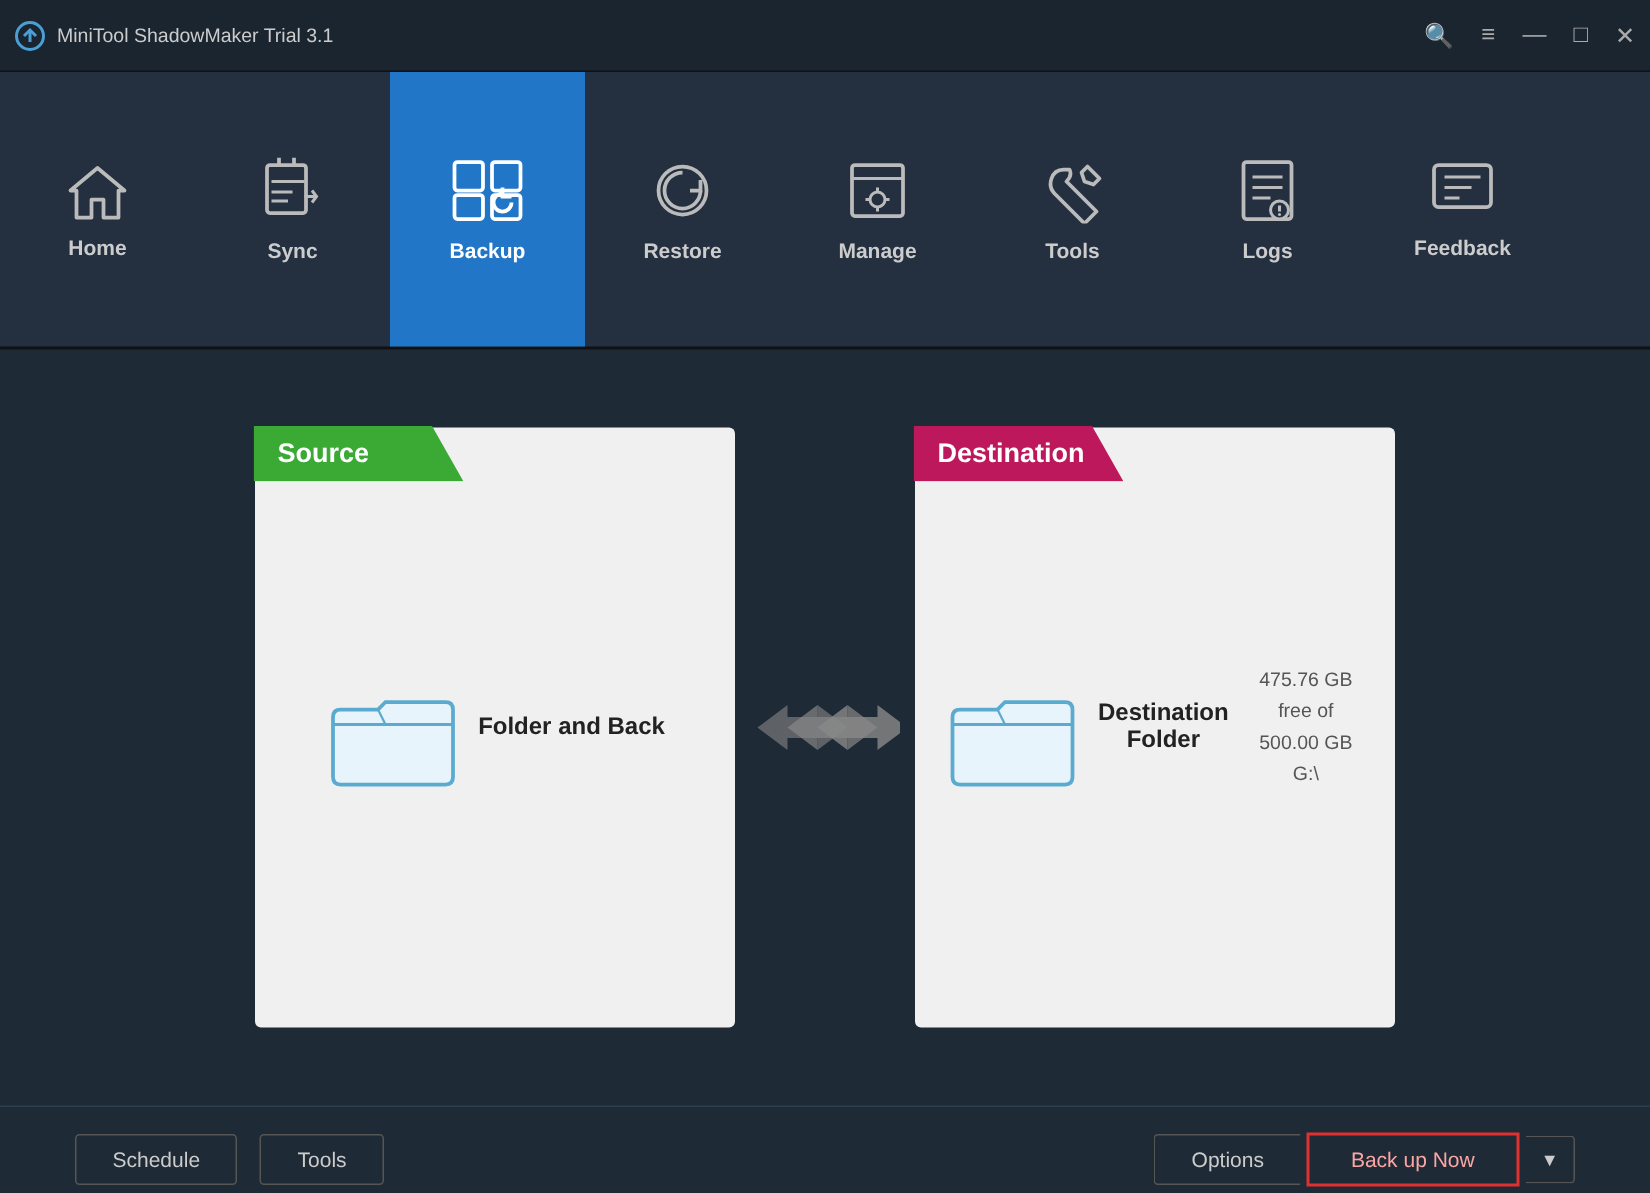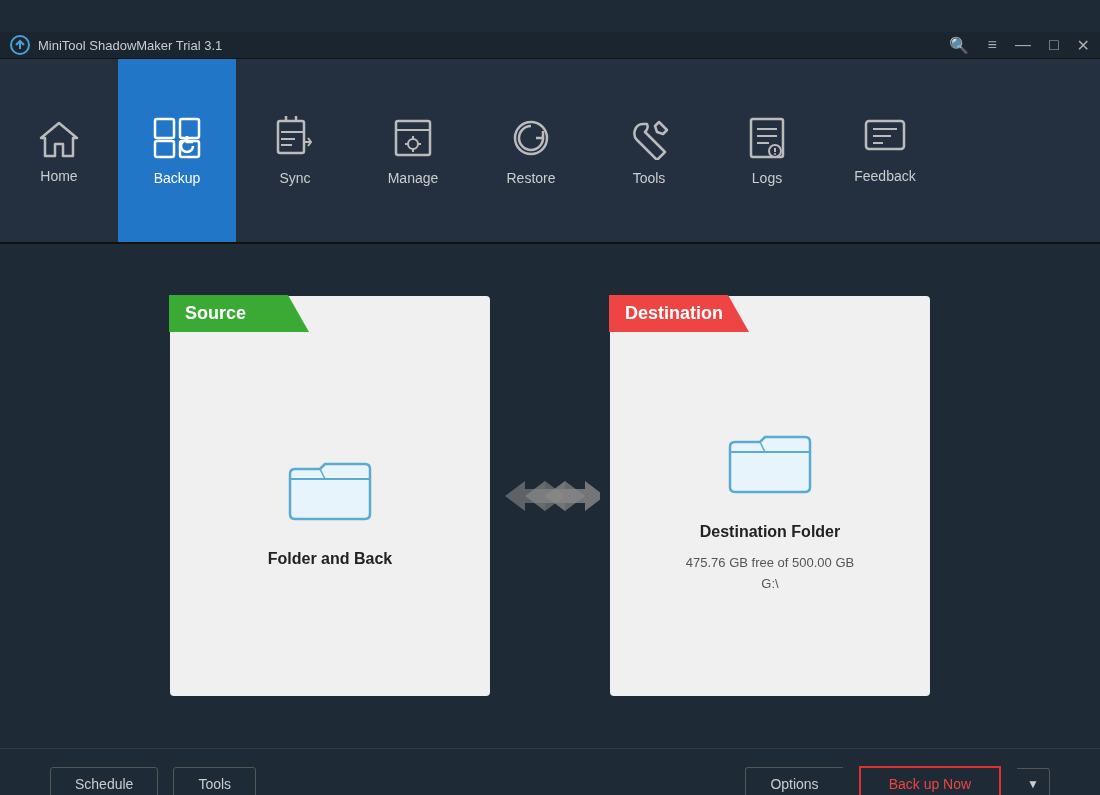--- a/index.html
+++ b/index.html
@@ -8,27 +8,26 @@
       height: 795px;
       background: #1e2a35;
       font-family: 'Segoe UI', Arial, sans-serif;
       overflow: hidden;
       color: #fff;
     }
 
     
     .titlebar {
       background: #1a2530;
-      height: 27px;
+      height: 48px;
       display: flex;
       align-items: center;
       justify-content: space-between;
       padding: 0 10px;
       border-bottom: 1px solid #111;
-      margin-top: 32px;
     }
     .titlebar-left {
       display: flex;
       align-items: center;
       gap: 8px;
       font-size: 13px;
       color: #ccc;
     }
     .titlebar-logo {
       width: 20px;
@@ -51,27 +50,28 @@
       height: 185px;
       display: flex;
       align-items: stretch;
       border-bottom: 2px solid #111;
     }
     .nav-item {
       display: flex;
       flex-direction: column;
       align-items: center;
       justify-content: center;
-      width: 118px;
+      width: 130px;
       gap: 10px;
       cursor: pointer;
       color: #ccc;
       font-size: 14px;
       position: relative;
       padding: 20px 10px;
+      font-weight: bold;
     }
     .nav-item.active {
       background: #2176c7;
       color: #fff;
     }
     .nav-icon {
       font-size: 36px;
       line-height: 1;
     }
 
@@ -92,42 +92,42 @@
       flex: 1;
     }
 
     .card {
       background: #f0f0f0;
       border-radius: 4px;
       width: 320px;
       min-height: 400px;
       position: relative;
       display: flex;
-      flex-direction: column;
+      flex-direction: row;
       align-items: center;
       justify-content: center;
       padding: 30px 20px;
       gap: 12px;
     }
 
     .card-label {
       position: absolute;
       top: -1px;
       left: -1px;
       background: #3aaa35;
       color: #fff;
       font-size: 18px;
       font-weight: bold;
       padding: 8px 22px 8px 16px;
       clip-path: polygon(0 0, 85% 0, 100% 100%, 0 100%);
       min-width: 140px;
     }
 
     .card-label.destination {
-      background: #ef4444;
+      background: #be185d;
     }
 
     .card-icon-area {
       margin-top: 30px;
       margin-bottom: 10px;
     }
 
     .card-title {
       font-size: 16px;
       font-weight: bold;
@@ -174,39 +174,39 @@
       color: #ccc;
       padding: 8px 24px;
       border-radius: 3px;
       cursor: pointer;
       font-size: 14px;
     }
 
     .bottom-right {
       display: flex;
       align-items: center;
-      gap: 16px;
+      gap: 4px;
       justify-content: center;
     }
 
     .btn-options {
       background: transparent;
       border: 1px solid #555;
       color: #ccc;
       padding: 8px 24px;
       border-radius: 3px 0 0 3px;
       cursor: pointer;
       font-size: 14px;
       border-right: none;
     }
 
     .btn-backup {
       background: transparent;
       border: 2px solid #e03030;
-      color: #ef4444;
+      color: #fca5a5;
       padding: 8px 28px;
       cursor: pointer;
       font-size: 14px;
       font-weight: 500;
     }
 
     .btn-dropdown {
       background: transparent;
       border: 1px solid #555;
       border-left: none;
@@ -244,67 +244,67 @@
   </div>
 </div>
 
 <div class="navbar">
 
   <div class="nav-item">
     <svg class="nav-icon" width="44" height="40" viewBox="0 0 44 40">
       <path d="M22 5 L4 20 L8 20 L8 38 L18 38 L18 26 L26 26 L26 38 L36 38 L36 20 L40 20 Z" fill="none" stroke="#bbb" stroke-width="2.5" stroke-linejoin="round"></path>
     </svg>
     <span>Home</span>
+  </div>
+
+  <div class="nav-item">
+    <svg width="44" height="44" viewBox="0 0 44 44">
+      <rect x="5" y="5" width="26" height="32" rx="2" fill="none" stroke="#bbb" stroke-width="2.5"></rect>
+      <path d="M13 5 L13 0" stroke="#bbb" stroke-width="2.5"></path>
+      <path d="M23 5 L23 0" stroke="#bbb" stroke-width="2.5"></path>
+      <path d="M8 16 L30 16" stroke="#bbb" stroke-width="2"></path>
+      <path d="M8 23 L22 23" stroke="#bbb" stroke-width="2"></path>
+      <path d="M8 29 L19 29" stroke="#bbb" stroke-width="2"></path>
+      <path d="M30 26 L38 26 M35 22 L38 26 L35 30" stroke="#bbb" stroke-width="2" fill="none"></path>
+    </svg>
+    <span>Sync</span>
   </div>
 
   <div class="nav-item active">
     <svg width="50" height="44" viewBox="0 0 50 44">
       <rect x="3" y="3" width="19" height="19" rx="2" fill="none" stroke="#fff" stroke-width="2.5"></rect>
       <rect x="28" y="3" width="19" height="19" rx="2" fill="none" stroke="#fff" stroke-width="2.5"></rect>
       <rect x="3" y="25" width="19" height="16" rx="2" fill="none" stroke="#fff" stroke-width="2.5"></rect>
       <rect x="28" y="25" width="19" height="16" rx="2" fill="none" stroke="#fff" stroke-width="2.5"></rect>
       <path d="M41 30 A6 6 0 1 1 35 24" fill="none" stroke="#fff" stroke-width="2.5"></path>
       <path d="M35 20 L35 26 L41 26" fill="none" stroke="#fff" stroke-width="2.5"></path>
     </svg>
     <span>Backup</span>
   </div>
 
   <div class="nav-item">
     <svg width="44" height="44" viewBox="0 0 44 44">
-      <rect x="5" y="5" width="26" height="32" rx="2" fill="none" stroke="#bbb" stroke-width="2.5"></rect>
-      <path d="M13 5 L13 0" stroke="#bbb" stroke-width="2.5"></path>
-      <path d="M23 5 L23 0" stroke="#bbb" stroke-width="2.5"></path>
-      <path d="M8 16 L30 16" stroke="#bbb" stroke-width="2"></path>
-      <path d="M8 23 L22 23" stroke="#bbb" stroke-width="2"></path>
-      <path d="M8 29 L19 29" stroke="#bbb" stroke-width="2"></path>
-      <path d="M30 26 L38 26 M35 22 L38 26 L35 30" stroke="#bbb" stroke-width="2" fill="none"></path>
-    </svg>
-    <span>Sync</span>
+      <circle cx="22" cy="22" r="16" fill="none" stroke="#bbb" stroke-width="2.5"></circle>
+      <path d="M22 10 A12 12 0 1 0 34 22" fill="none" stroke="#bbb" stroke-width="2.5"></path>
+      <path d="M34 15 L34 22 L27 22" fill="none" stroke="#bbb" stroke-width="2.5"></path>
+    </svg>
+    <span>Restore</span>
   </div>
 
   <div class="nav-item">
     <svg width="44" height="44" viewBox="0 0 44 44">
       <rect x="5" y="5" width="34" height="34" rx="2" fill="none" stroke="#bbb" stroke-width="2.5"></rect>
       <path d="M5 14 L39 14" stroke="#bbb" stroke-width="2"></path>
       <circle cx="22" cy="28" r="5" fill="none" stroke="#bbb" stroke-width="2"></circle>
       <path d="M22 20 L22 23" stroke="#bbb" stroke-width="2"></path>
       <path d="M22 33 L22 36" stroke="#bbb" stroke-width="2"></path>
       <path d="M14 28 L17 28" stroke="#bbb" stroke-width="2"></path>
       <path d="M27 28 L30 28" stroke="#bbb" stroke-width="2"></path>
     </svg>
     <span>Manage</span>
-  </div>
-
-  <div class="nav-item">
-    <svg width="44" height="44" viewBox="0 0 44 44">
-      <circle cx="22" cy="22" r="16" fill="none" stroke="#bbb" stroke-width="2.5"></circle>
-      <path d="M22 10 A12 12 0 1 0 34 22" fill="none" stroke="#bbb" stroke-width="2.5"></path>
-      <path d="M34 15 L34 22 L27 22" fill="none" stroke="#bbb" stroke-width="2.5"></path>
-    </svg>
-    <span>Restore</span>
   </div>
 
   <div class="nav-item">
     <svg width="44" height="44" viewBox="0 0 44 44">
       <path d="M16 8 Q10 8 8 14 Q6 20 10 24 L30 44 L38 36 L18 16 Q22 12 20 8 Z" fill="none" stroke="#bbb" stroke-width="2.5" stroke-linejoin="round"></path>
       <path d="M32 6 L28 10 L30 16 L36 18 L40 14 Z" fill="none" stroke="#bbb" stroke-width="2.5" stroke-linejoin="round"></path>
     </svg>
     <span>Tools</span>
   </div>
 

